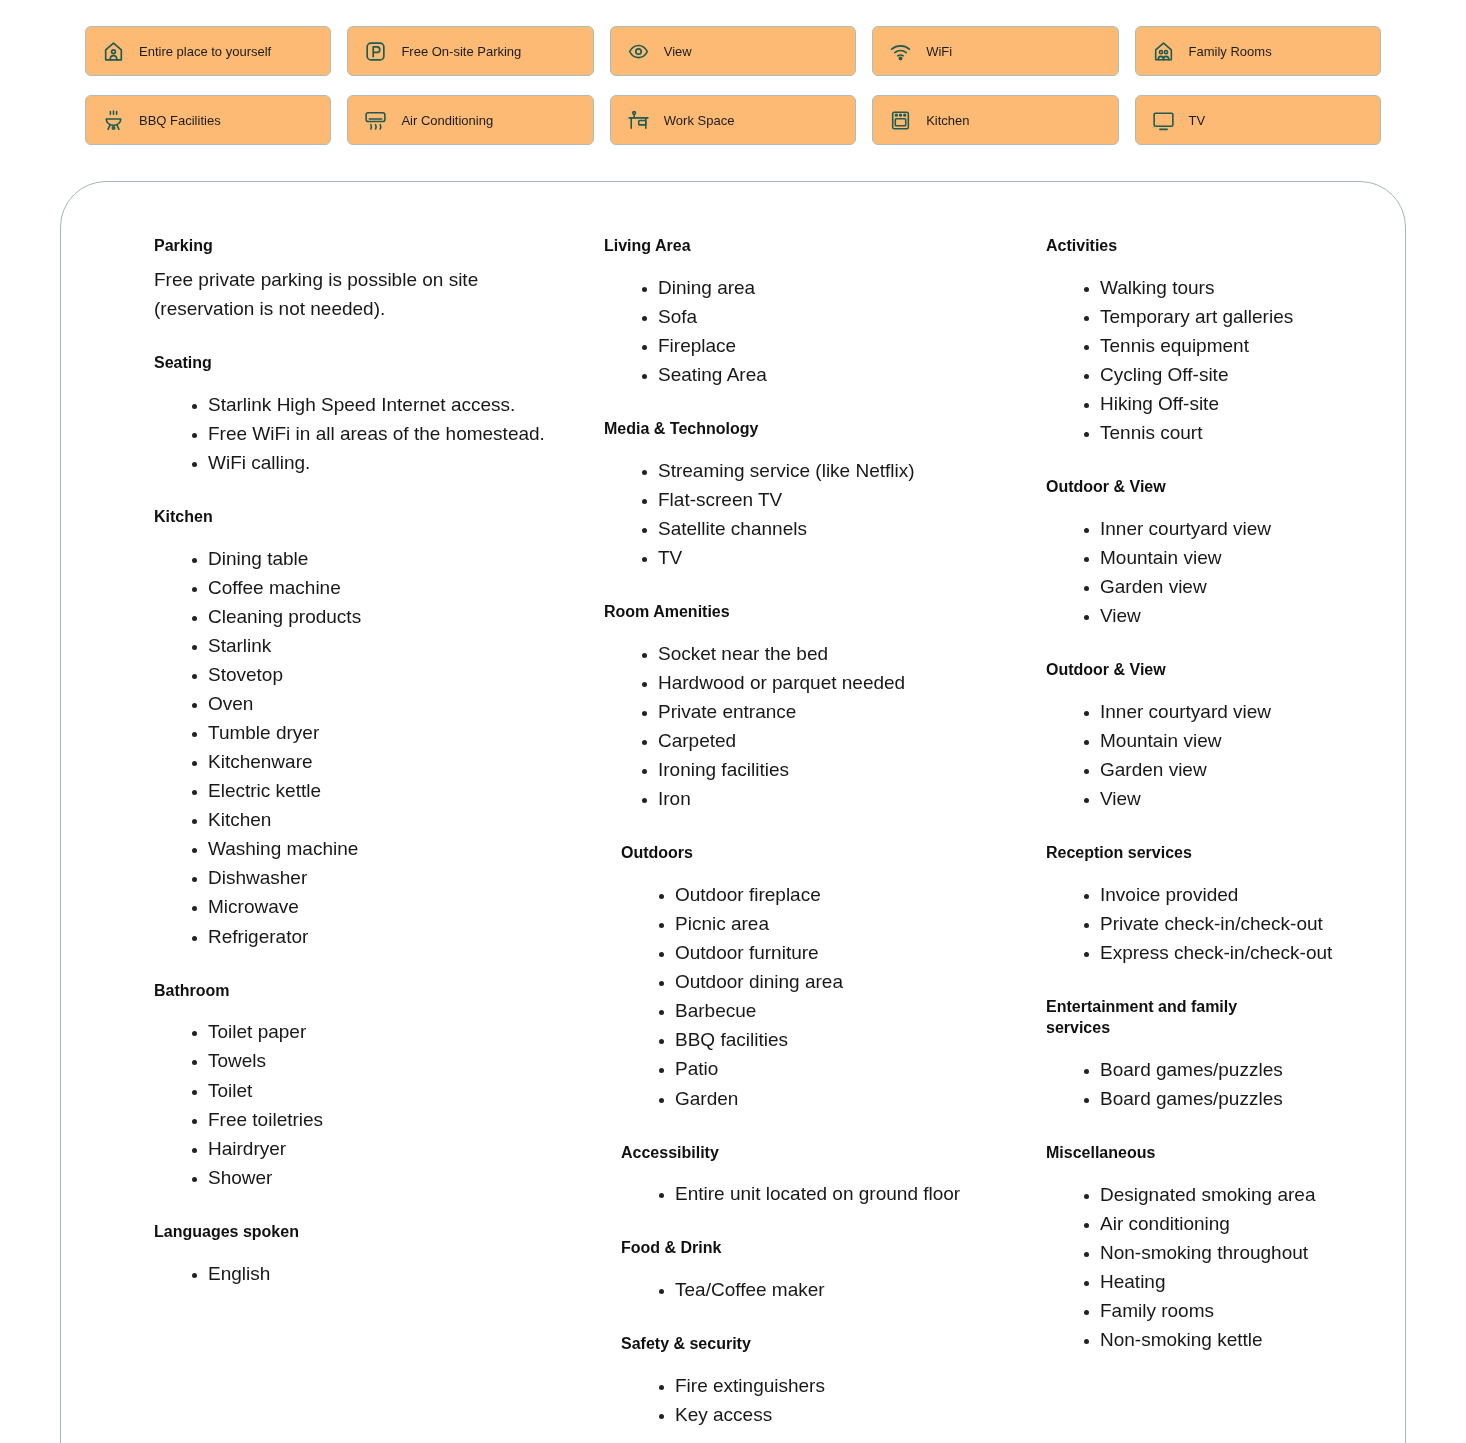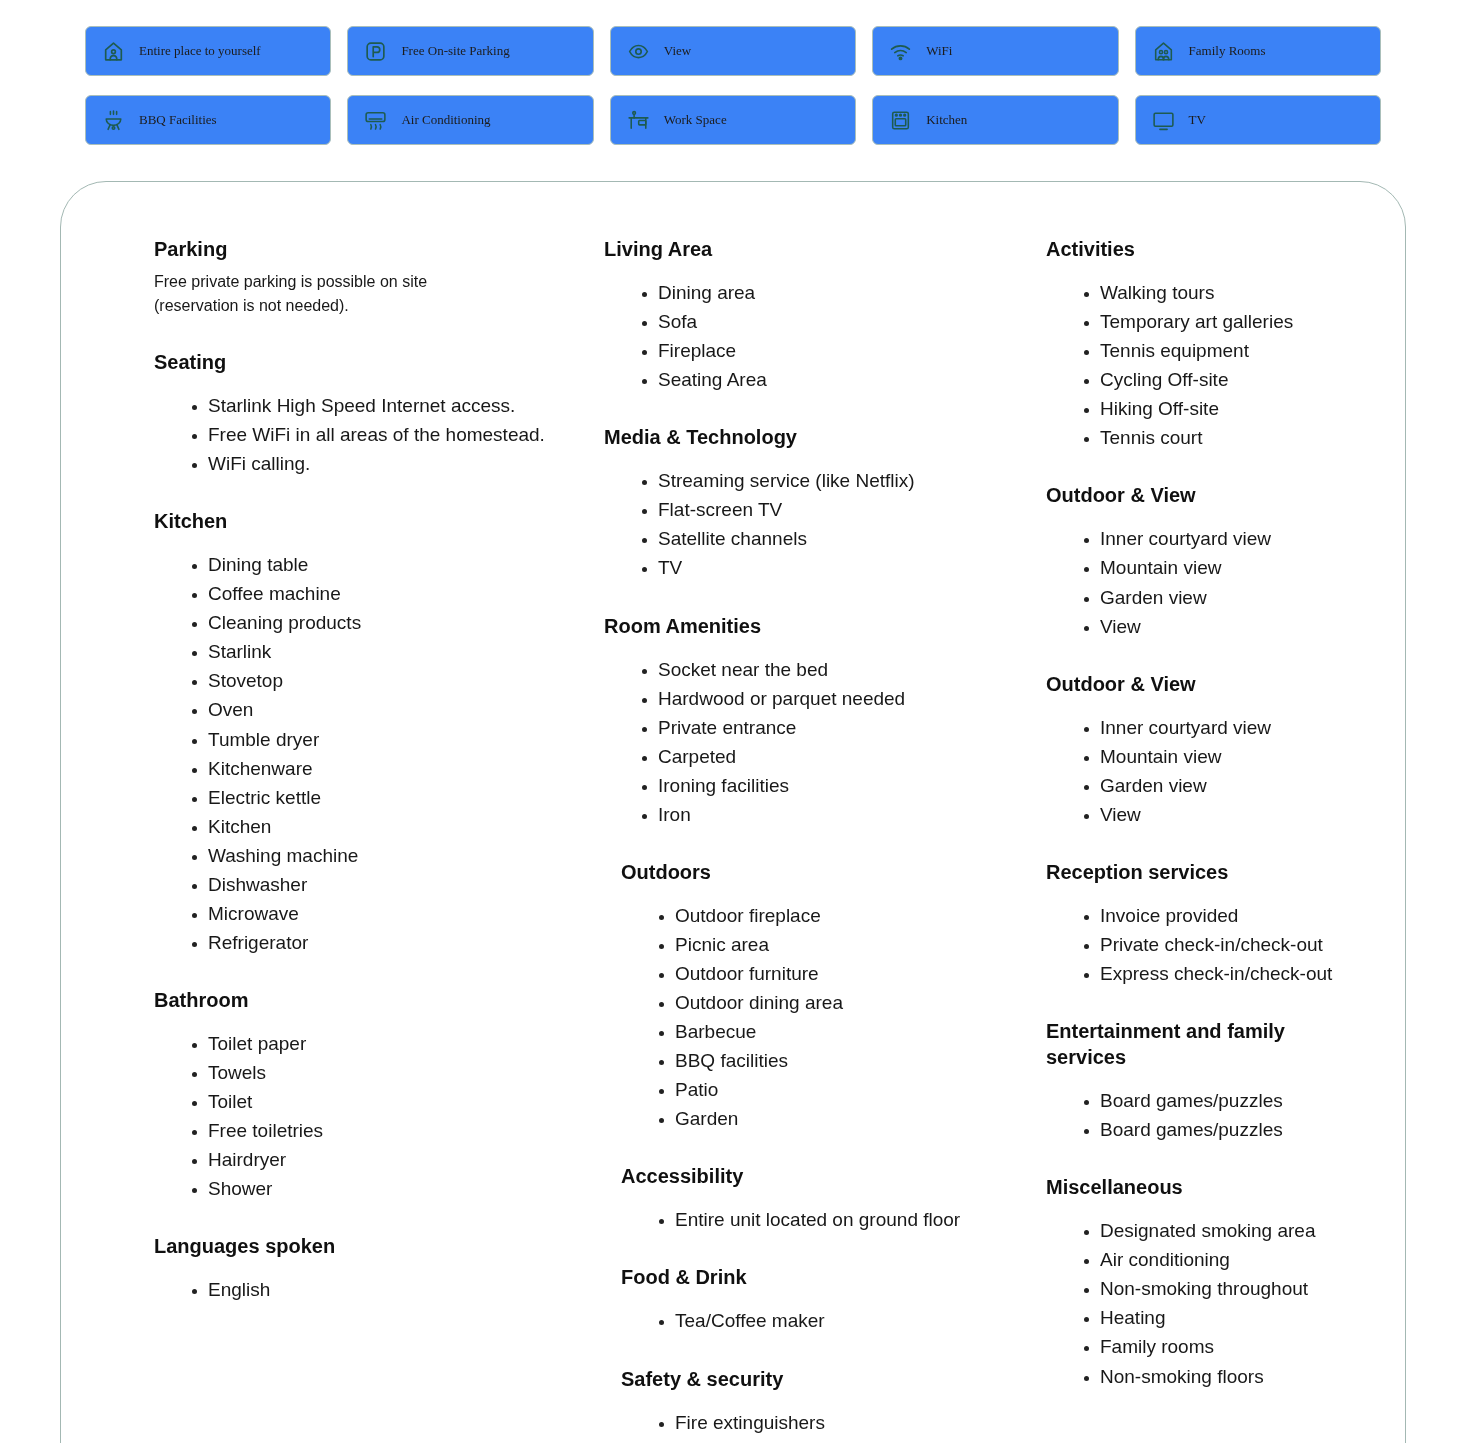--- a/index.html
+++ b/index.html
@@ -21,26 +21,25 @@
   .chips {
     padding: 26px 85px 0;
     display: grid;
     grid-template-columns: repeat(5, 1fr);
     gap: 19px 16px;
   }
   .chip {
     height: 50px;
     border: 1.5px solid var(--chip-border);
     border-radius: 6px;
-    background: #3b82f6;
+    background: #fdba74;
     display: flex;
     align-items: center;
     gap: 13px;
     padding: 0 12px 0 15px;
-    font-family: Liberation Serif, serif;
   }
   .chip-icon { flex: 0 0 auto; display: flex; align-items: center; }
   .chip-icon svg { width: 25px; height: 25px; display: block; }
   .chip-icon svg * { stroke: var(--accent); }
   .chip-label {
     font-size: 13px;
     color: #1c1c1c;
     white-space: nowrap;
   }
 
@@ -52,29 +51,29 @@
     padding: 54px 30px 66px 93px;
     background: #fff;
   }
   .cols {
     display: grid;
     grid-template-columns: 450px 442px 1fr;
     align-items: start;
   }
   section { margin: 0; }
   section h3 {
-    font-size: 20px;
+    font-size: 16px;
     font-weight: 700;
     color: #101010;
     line-height: 1.3;
     margin: 30px 0 8px;
   }
   .col > section:first-child h3 { margin-top: 0; }
   section p.desc {
-    font-size: 16px;
+    font-size: 19px;
     line-height: 1.53;
     margin: 6px 0 0;
     max-width: 358px;
   }
   section ul {
     margin: 16px;
     padding-left: 38px;
     list-style: disc;
   }
   section li {
@@ -372,18 +371,18 @@
           </ul>
         </section>
         <section>
           <h3>Miscellaneous</h3>
           <ul>
             <li>Designated smoking area</li>
             <li>Air conditioning</li>
             <li>Non-smoking throughout</li>
             <li>Heating</li>
             <li>Family rooms</li>
-            <li>Non-smoking floors</li>
+            <li>Non-smoking kettle</li>
           </ul>
         </section>
       </div>
   </div>
 </div>
 
 </body></html>

